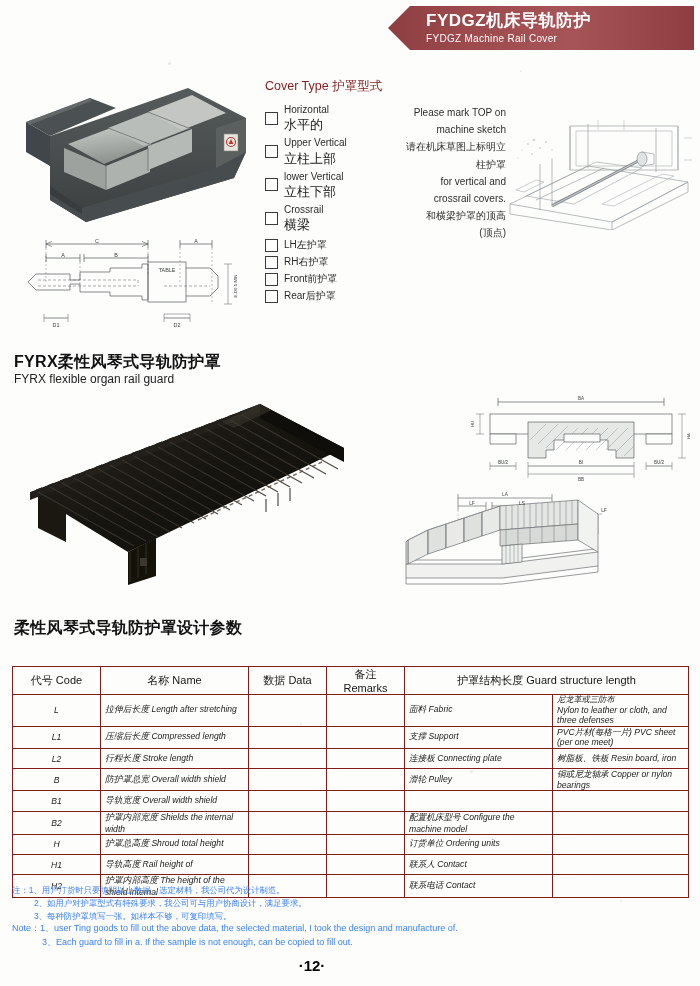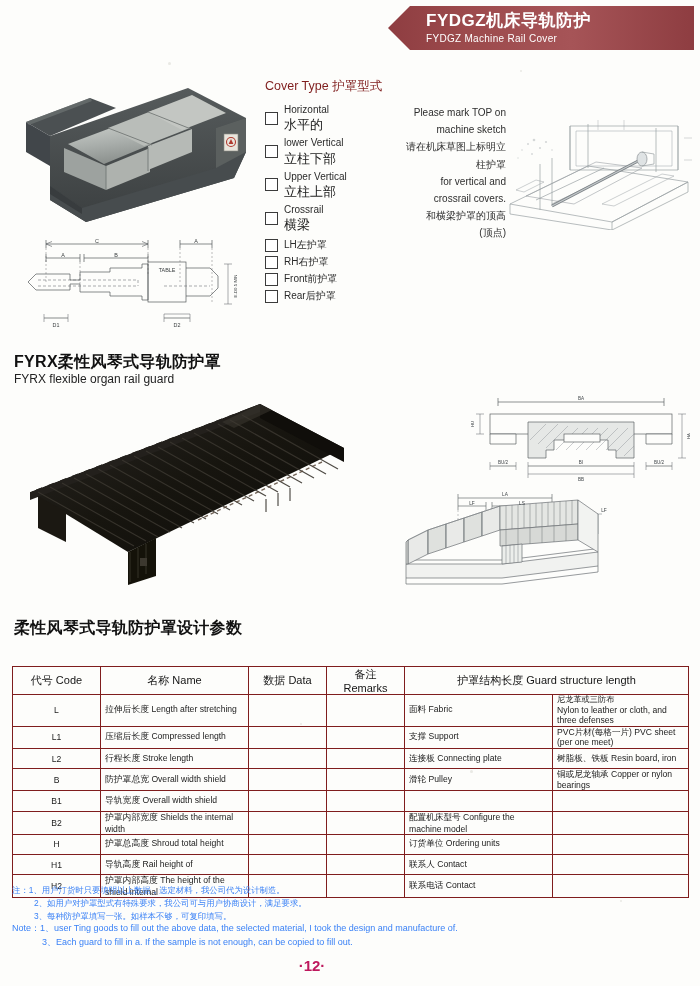--- a/index.html
+++ b/index.html
@@ -77,36 +77,36 @@
     table-layout:fixed;
   }
   table.params th,table.params td{
     border:1px solid #7f1d1d;
     padding:0 4px;
     vertical-align:middle;
   }
   table.params thead th{
     height:22px;text-align:center;font-weight:normal;font-size:11px;color:#151515;
   }
-  table.params tbody td{height:19.4px;font-size:8.6px;color:#1b1b1b;}
+  table.params tbody td{height:19.4px;font-size:8.6px;color:#1b1b1b;font-style:italic;}
   td.code{text-align:center;font-size:10px;}
   td.name .cn{font-size:8.8px;}
   td.struct-label{font-size:9px;}
   td.struct-val{font-size:8px;line-height:1.22;}
   td.struct-val .cn{font-size:8.2px;display:block;}
   .c1{width:88px}.c2{width:148px}.c3{width:78px}.c4{width:78px}
   .c5{width:148px}.c6{width:136px}
 
   
   .notes{position:absolute;left:12px;top:884px;width:680px;color:#3b82f6;}
   .notes .cnline{font-size:8.4px;line-height:1.52;white-space:nowrap;}
   .notes .enline{font-size:9px;line-height:1.5;white-space:nowrap;}
   .notes .indent{padding-left:22px;}
   .notes .indent2{padding-left:30px;}
-  .pagenum{position:absolute;left:0;top:957px;width:624px;text-align:center;font-size:15px;font-weight:bold;color:#be185d;}
+  .pagenum{position:absolute;left:0;top:957px;width:624px;text-align:center;font-size:15px;font-weight:bold;color:#000000;}
 
   
   .speck{position:absolute;background:#d8d8d2;border-radius:50%;opacity:.55;}
 </style>
 </head>
 <body>
 
 <div class="page">
 
   <div class="banner">
@@ -170,32 +170,32 @@
           <span class="en">Horizontal</span>
           <span class="cn">水平的</span>
         </span>
       </div>
     </div>
 
     <div class="cbgroup">
       <div class="cbrow two">
         <span class="cb"></span>
         <span class="cblabels">
-          <span class="en">lower Vertical</span>
-          <span class="cn">立柱下部</span>
+          <span class="en">Upper Vertical</span>
+          <span class="cn">立柱上部</span>
         </span>
       </div>
     </div>
 
     <div class="cbgroup">
       <div class="cbrow two">
         <span class="cb"></span>
         <span class="cblabels">
-          <span class="en">Upper Vertical</span>
-          <span class="cn">立柱上部</span>
+          <span class="en">lower Vertical</span>
+          <span class="cn">立柱下部</span>
         </span>
       </div>
     </div>
 
     <div class="cbgroup">
       <div class="cbrow two">
         <span class="cb"></span>
         <span class="cblabels">
           <span class="en">Crossrail</span>
           <span class="cn">横梁</span>

